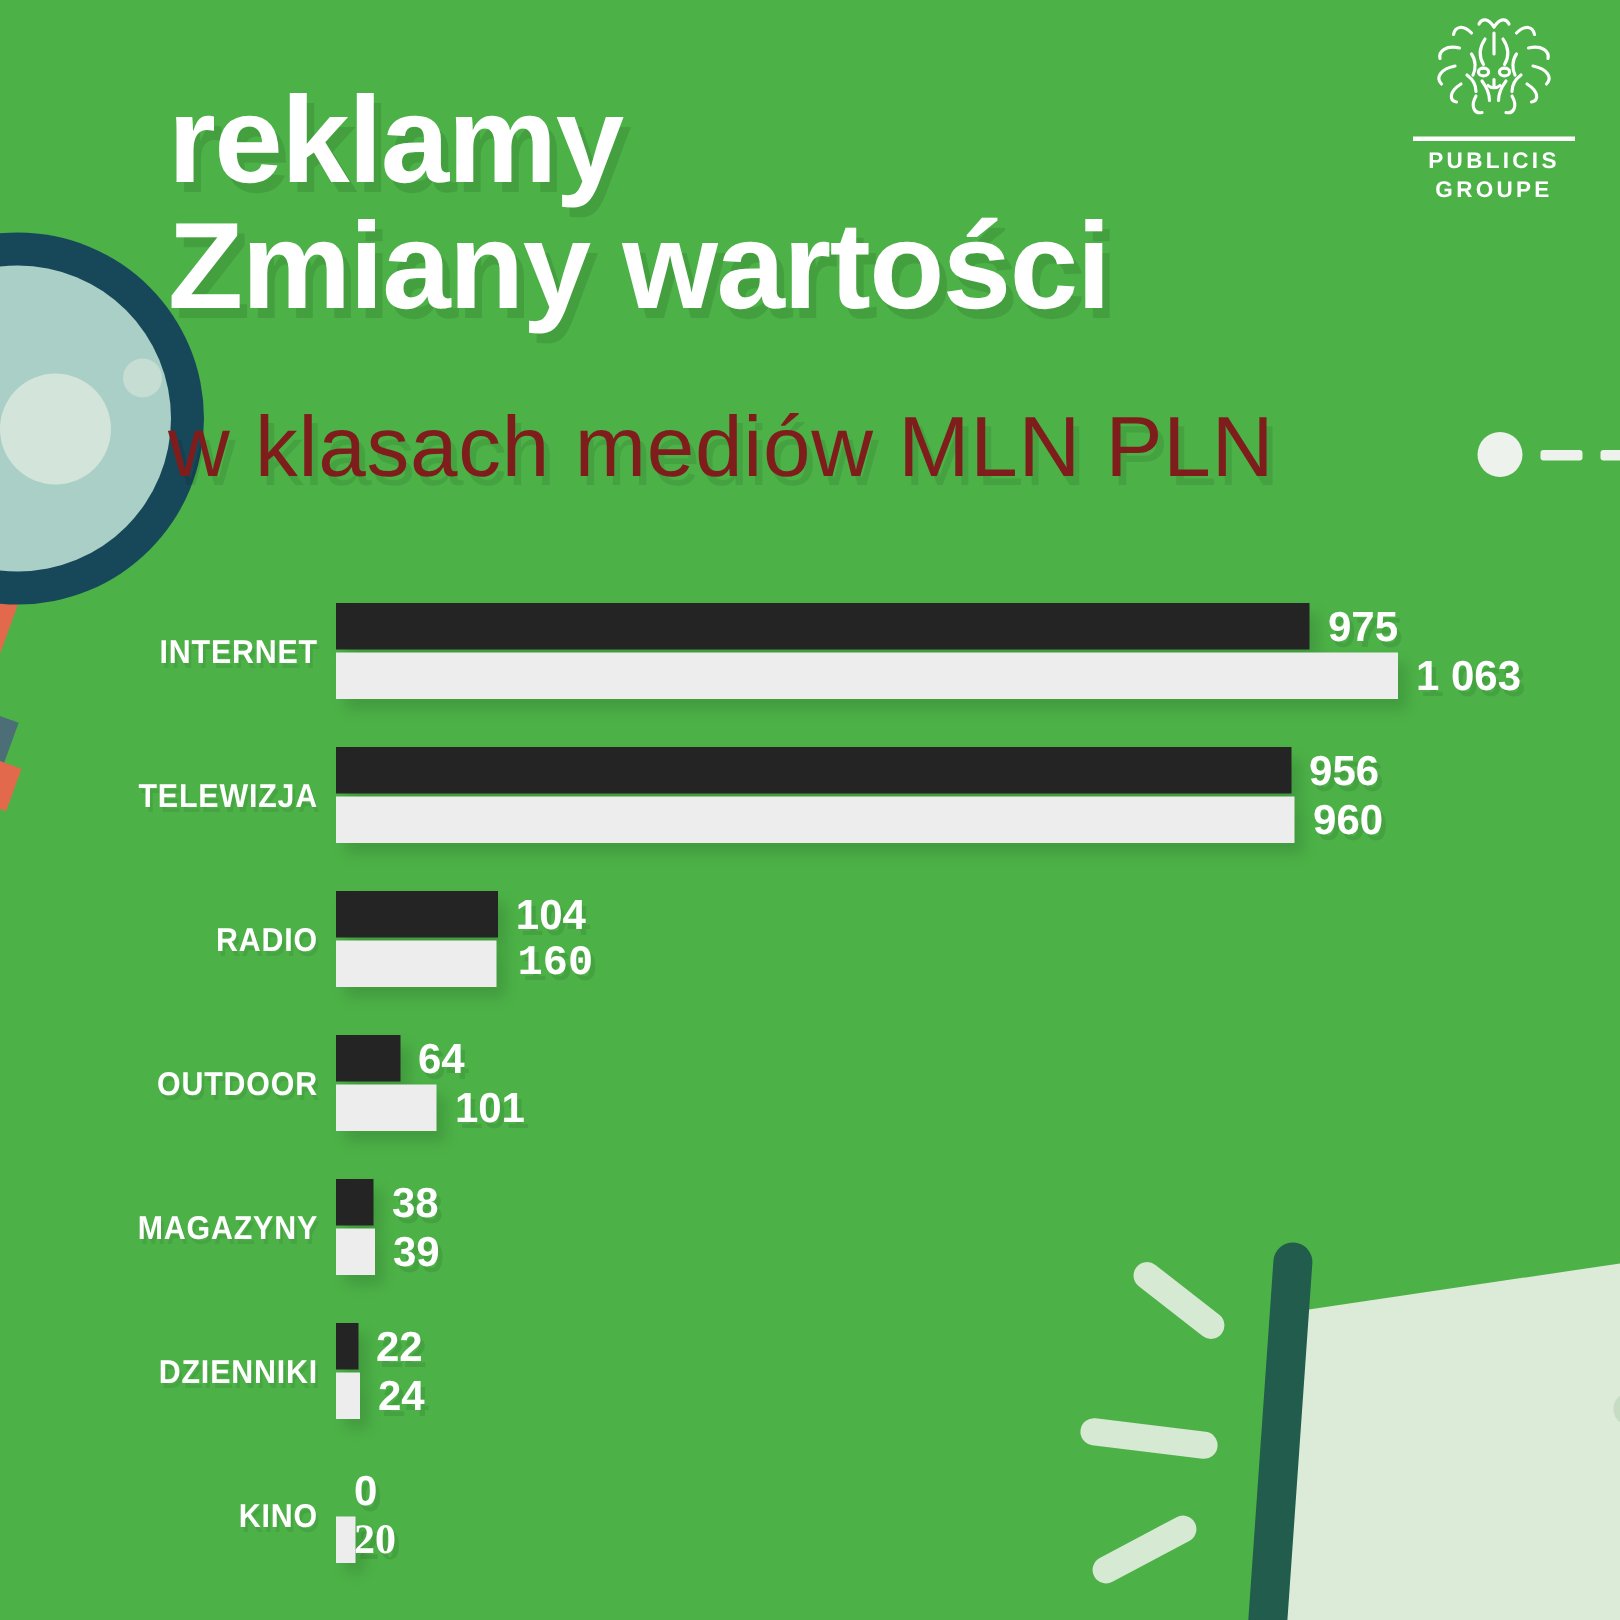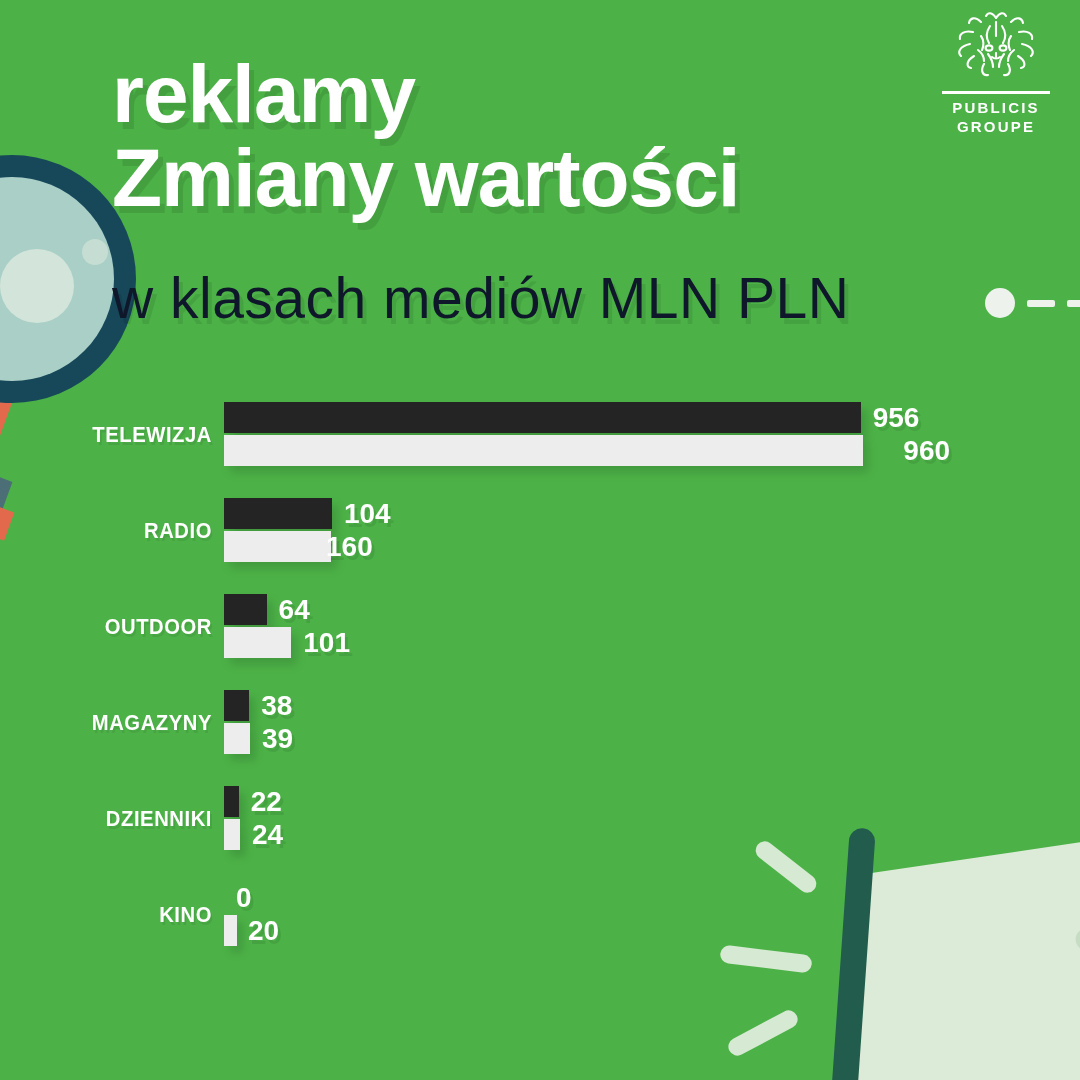--- a/index.html
+++ b/index.html
@@ -76,21 +76,21 @@
   }
 
   .title{
     position:absolute;left:112px;top:52px;width:820px;
     color:#fff;font-weight:700;font-size:82px;line-height:84px;
     letter-spacing:-1px;
     text-shadow:5px 7px 0 rgba(0,0,0,.10);
   }
   .subtitle{
     position:absolute;left:112px;top:268px;
-    color:#0f172a;font-weight:300;font-size:57px;line-height:60px;
+    color:#7f1d1d;font-weight:300;font-size:57px;line-height:60px;
     letter-spacing:.5px;
     text-shadow:4px 6px 0 rgba(0,0,0,.09);
   }
   .dashmark{position:absolute;left:985px;top:288px;display:flex;align-items:center;gap:12px;}
   .dashmark .dot{width:30px;height:30px;border-radius:50%;background:#EDF3EC;}
   .dashmark .dash{width:28px;height:7px;border-radius:2px;background:#EDF3EC;}
 
   
   .chart{position:absolute;left:0;top:392px;width:1080px;}
   .row{position:relative;height:96px;}
@@ -196,42 +196,55 @@
   <div class="subtitle">w klasach mediów MLN PLN</div>
 
   <div class="dashmark">
     <span class="dot"></span>
     <span class="dash"></span>
     <span class="dash"></span>
   </div>
 
   <div class="chart" id="chart">
       <div class="row">
+        <div class="row-label">INTERNET</div>
+        <div class="bars">
+          <div class="bar bar-2021">
+            <div class="bar-fill" style="width: 649.35px;"></div>
+            <div class="bar-value" style="left: 661.35px;">975</div>
+          </div>
+          <div class="bar bar-2022">
+            <div class="bar-fill" style="width: 707.958px;"></div>
+            <div class="bar-value" style="left: 719.958px;">1 063</div>
+          </div>
+        </div>
+      </div>
+      <div class="row">
         <div class="row-label">TELEWIZJA</div>
         <div class="bars">
           <div class="bar bar-2021">
             <div class="bar-fill" style="width: 636.696px;"></div>
             <div class="bar-value" style="left: 648.696px;">956</div>
           </div>
           <div class="bar bar-2022">
             <div class="bar-fill" style="width: 639.36px;"></div>
-            <div class="bar-value" style="left: 651.36px; margin-left: 28px;">960</div>
+            <div class="bar-value" style="left: 651.36px;">960</div>
           </div>
         </div>
       </div>
       <div class="row">
         <div class="row-label">RADIO</div>
         <div class="bars">
           <div class="bar bar-2021">
             <div class="bar-fill" style="width: 107.892px;"></div>
             <div class="bar-value" style="left: 119.892px;">104</div>
           </div>
           <div class="bar bar-2022">
             <div class="bar-fill" style="width: 106.56px;"></div>
-            <div class="bar-value" style="left: 102px;">160</div>
+            <div class="bar-value" style="left: 121px; font-family: Liberation Mono, monospace;">160</div>
           </div>
         </div>
       </div>
       <div class="row">
         <div class="row-label">OUTDOOR</div>
         <div class="bars">
           <div class="bar bar-2021">
             <div class="bar-fill" style="width: 42.624px;"></div>
             <div class="bar-value" style="left: 54.624px;">64</div>
           </div>
@@ -269,21 +282,21 @@
       </div>
       <div class="row">
         <div class="row-label">KINO</div>
         <div class="bars">
           <div class="bar bar-2021">
             <div class="bar-fill" style="width: 0px; box-shadow: none;"></div>
             <div class="bar-value" style="left: 12px;">0</div>
           </div>
           <div class="bar bar-2022">
             <div class="bar-fill" style="width: 13.32px;"></div>
-            <div class="bar-value" style="left: 24px;">20</div>
+            <div class="bar-value" style="left: 12px; font-family: Liberation Serif, serif;">20</div>
           </div>
         </div>
       </div>
     </div>
 
   <div class="legend" id="legend">
     </div>
 
 </div>
 

